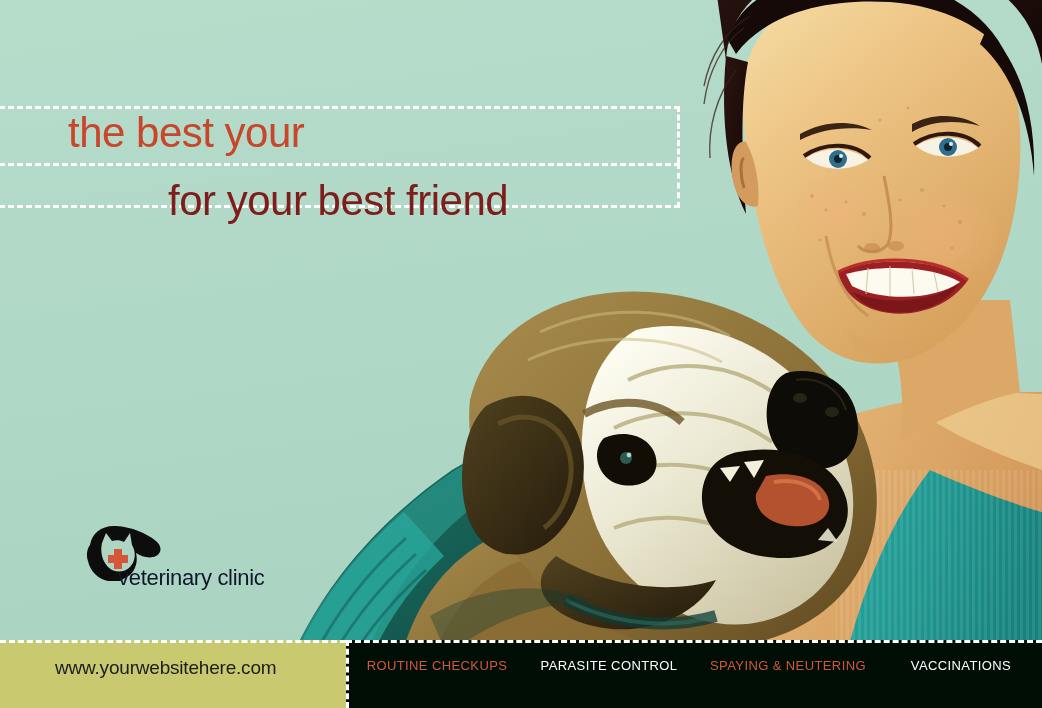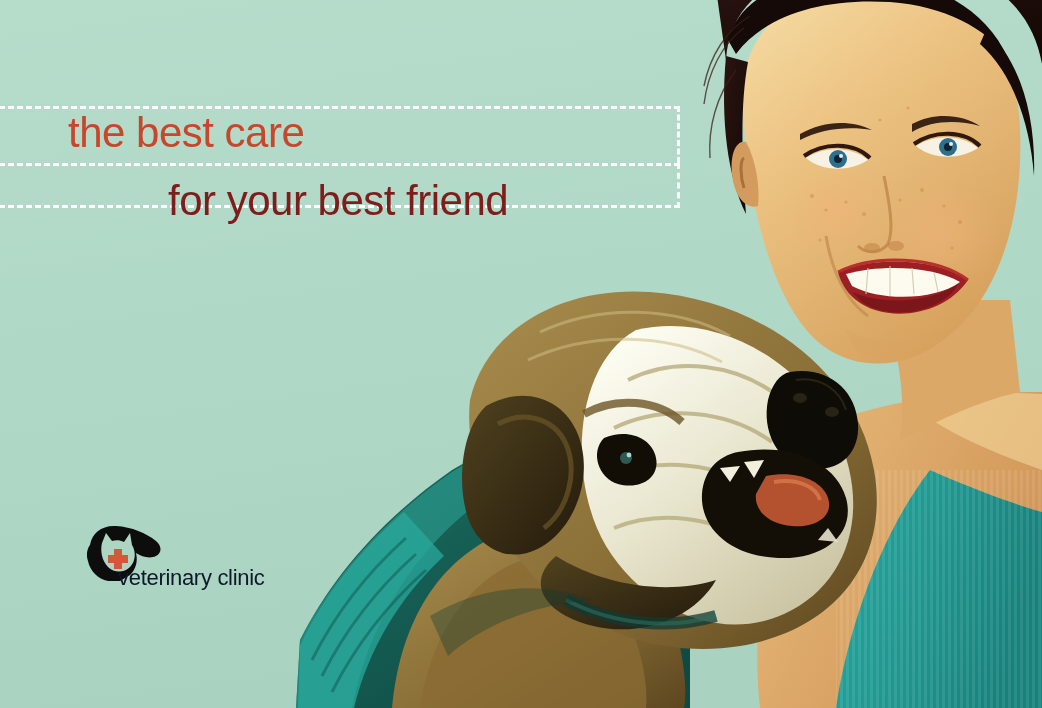--- a/index.html
+++ b/index.html
@@ -320,21 +320,21 @@
 
         <path d="M430 616 C 480 586 540 580 592 600 C 540 604 486 622 448 656 Z" fill="#0f3b34" opacity="0.35"></path>
       </g>
     </svg>
   </div>
 
   <div class="dashbox top"></div>
   <div class="dashbox bot"></div>
 
   <div class="headline">
-    <div class="line1">the best care</div>
+    <div class="line1">the best your</div>
     <div class="line2">for your best friend</div>
   </div>
 
   <div class="logo">
     <div class="mark">
       <svg viewBox="0 0 84 60" aria-hidden="true">
 
         <path d="M10 22 C 12 10 22 2 36 3 C 52 4 66 10 76 18
                  C 82 23 82 30 76 33 C 70 36 62 34 56 30
                  C 58 38 56 46 50 52 L 40 58 L 28 58
@@ -342,14 +342,30 @@
 
         <path d="M22 20 L 26 10 L 32 18 C 36 17 40 17 44 19 L 50 10 L 52 22
                  C 56 28 56 38 50 44 C 44 50 34 50 28 44 C 22 38 20 28 22 20 Z" fill="#aed5c4"></path>
 
         <path d="M34 26 h8 v6 h6 v8 h-6 v6 h-8 v-6 h-6 v-8 h6 z" fill="#d4573a"></path>
       </svg>
     </div>
     <div class="word">veterinary clinic</div>
   </div>
 
+  <div class="footer">
+
+    <div class="urlpane">
+      <div class="url">www.yourwebsitehere.com</div>
+    </div>
+
+    <div class="servpane">
+      <div class="services">
+        <div class="svc s0">ROUTINE CHECKUPS</div>
+        <div class="svc s1">PARASITE CONTROL</div>
+        <div class="svc s2">SPAYING &amp; NEUTERING</div>
+        <div class="svc s3">VACCINATIONS</div>
+      </div>
+    </div>
+
+  </div>
 
 </div>
 
 </body></html>

